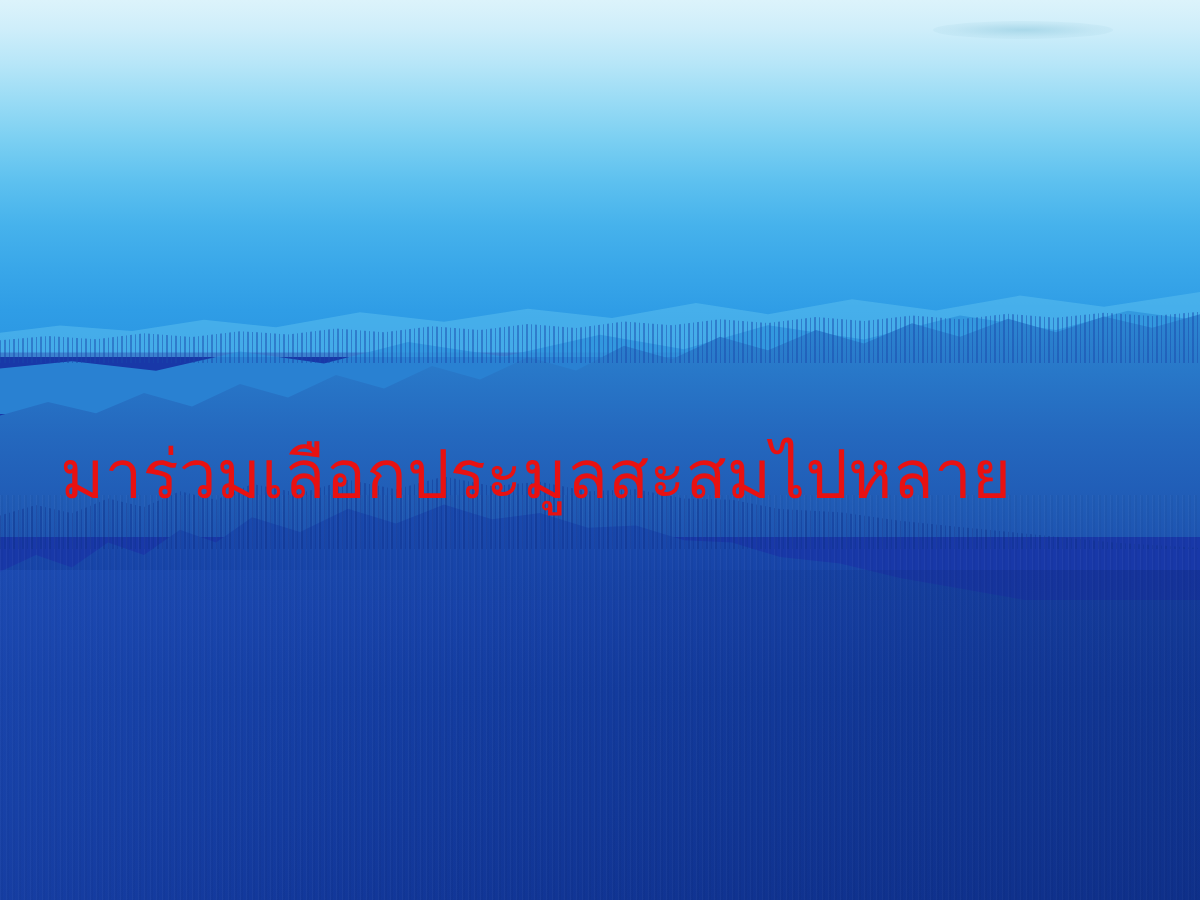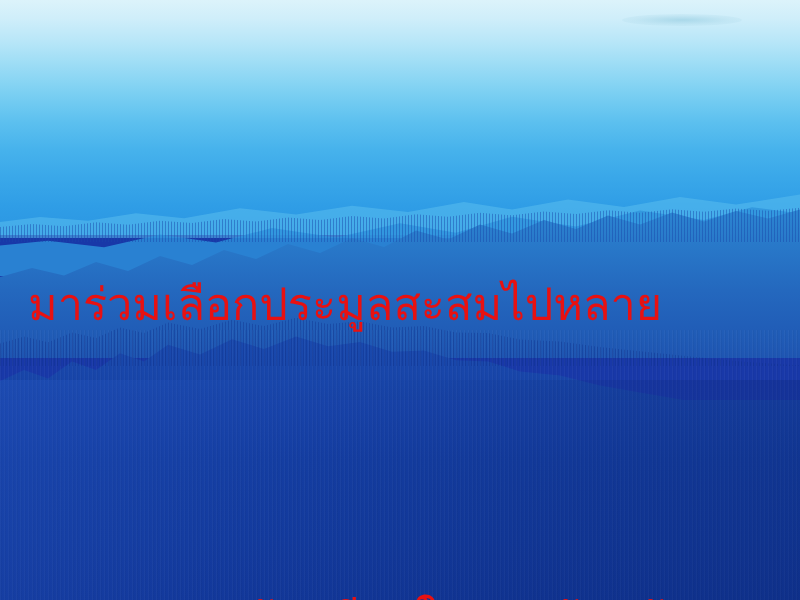--- a/index.html
+++ b/index.html
@@ -192,21 +192,21 @@
     line-height: 105px;
     font-weight: 400;
     color: #E81111;
     white-space: pre;
     letter-spacing: 0px;
     text-rendering: optimizeLegibility;
   }
   .cap-line {
     display: block;
     white-space: pre;
-    margin: 0;
+    margin: 12px;
   }
 </style>
 </head>
 <body>
 
 <div id="stage">
 
   <div class="layer" id="sky"></div>
   <div class="layer" id="ridge-far"></div>
   <div class="layer" id="ridge-3"></div>

